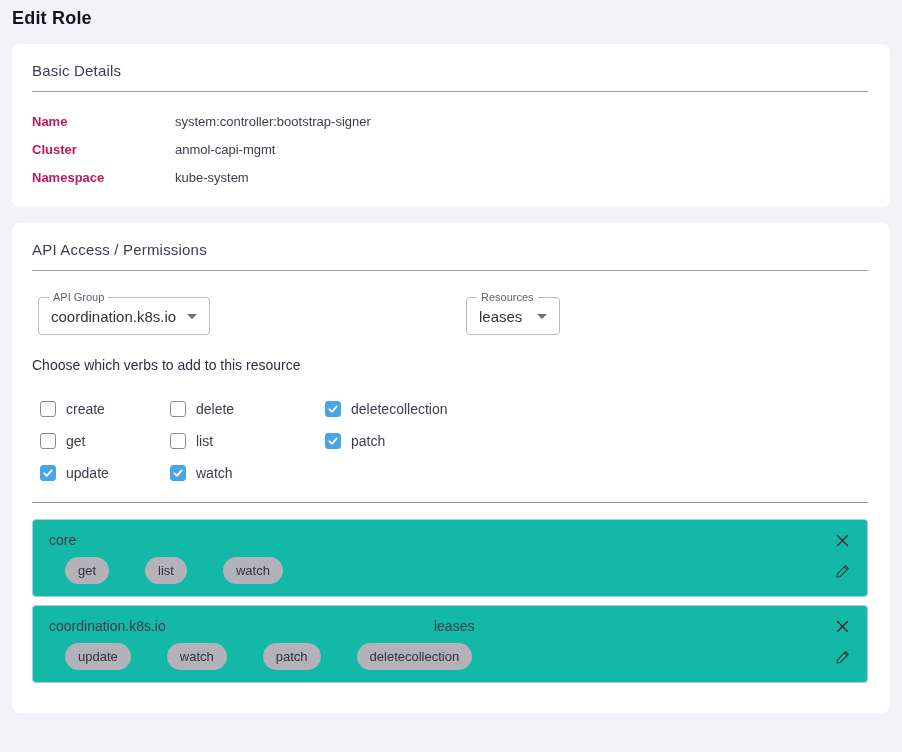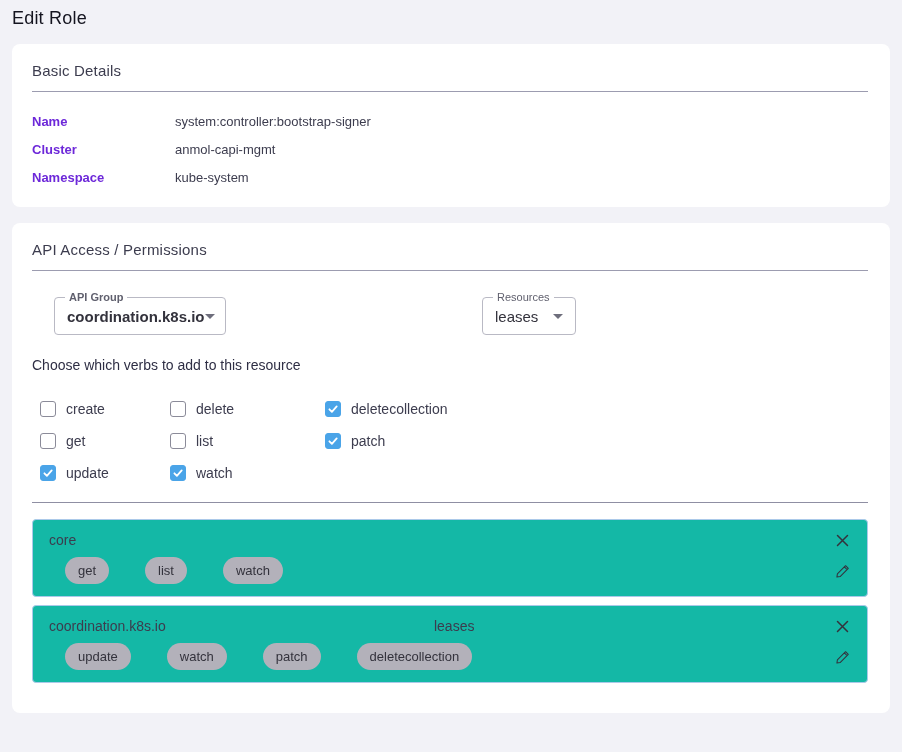--- a/index.html
+++ b/index.html
@@ -11,21 +11,21 @@
   }
   .page {
     width: 902px;
     height: 752px;
     padding: 8px 12px 12px 12px;
     background: #f2f2f7;
     overflow: hidden;
   }
   .page-title {
     font-size: 18px;
-    font-weight: normal;
+    font-weight: bold;
     color: #14141f;
     margin: 0 0 15px 0;
     letter-spacing: 0.2px;
   }
   .card {
     background: #ffffff;
     border-radius: 8px;
     padding: 18px 22px 22px 20px;
     margin-bottom: 16px;
   }
@@ -35,36 +35,36 @@
     letter-spacing: 0.2px;
   }
   .section-divider {
     border-bottom: 1px solid #9c9cb0;
     margin-top: 12px;
   }
   
   .details { margin-top: 22px; }
   .detail-row { display: flex; font-size: 13px; margin-bottom: 13px; }
   .detail-row:last-child { margin-bottom: 0; }
-  .detail-label { width: 143px; font-weight: bold; color: #6d28d9; }
+  .detail-label { width: 143px; font-weight: bold; color: #be185d; }
   .detail-value { color: #3c3c4e; }
   
   .selects-row { display: flex; align-items: flex-start; margin-top: 26px; }
   .select {
     position: relative;
     height: 38px;
     border: 1px solid #b9b9c4;
     border-radius: 4px;
     background: #fff;
     display: flex;
     align-items: center;
     padding: 0 12px;
     cursor: pointer;
   }
-  .select-api-group { width: 172px; margin-left: 22px; font-weight: bold; }
+  .select-api-group { width: 172px; margin-left: 6px; }
   .select-resources { width: 94px; margin-left: 256px; text-align: center; }
   .select-label {
     position: absolute;
     top: -7px;
     left: 10px;
     background: #fff;
     padding: 0 4px;
     font-size: 11px;
     color: #60606e;
     line-height: 12px;

